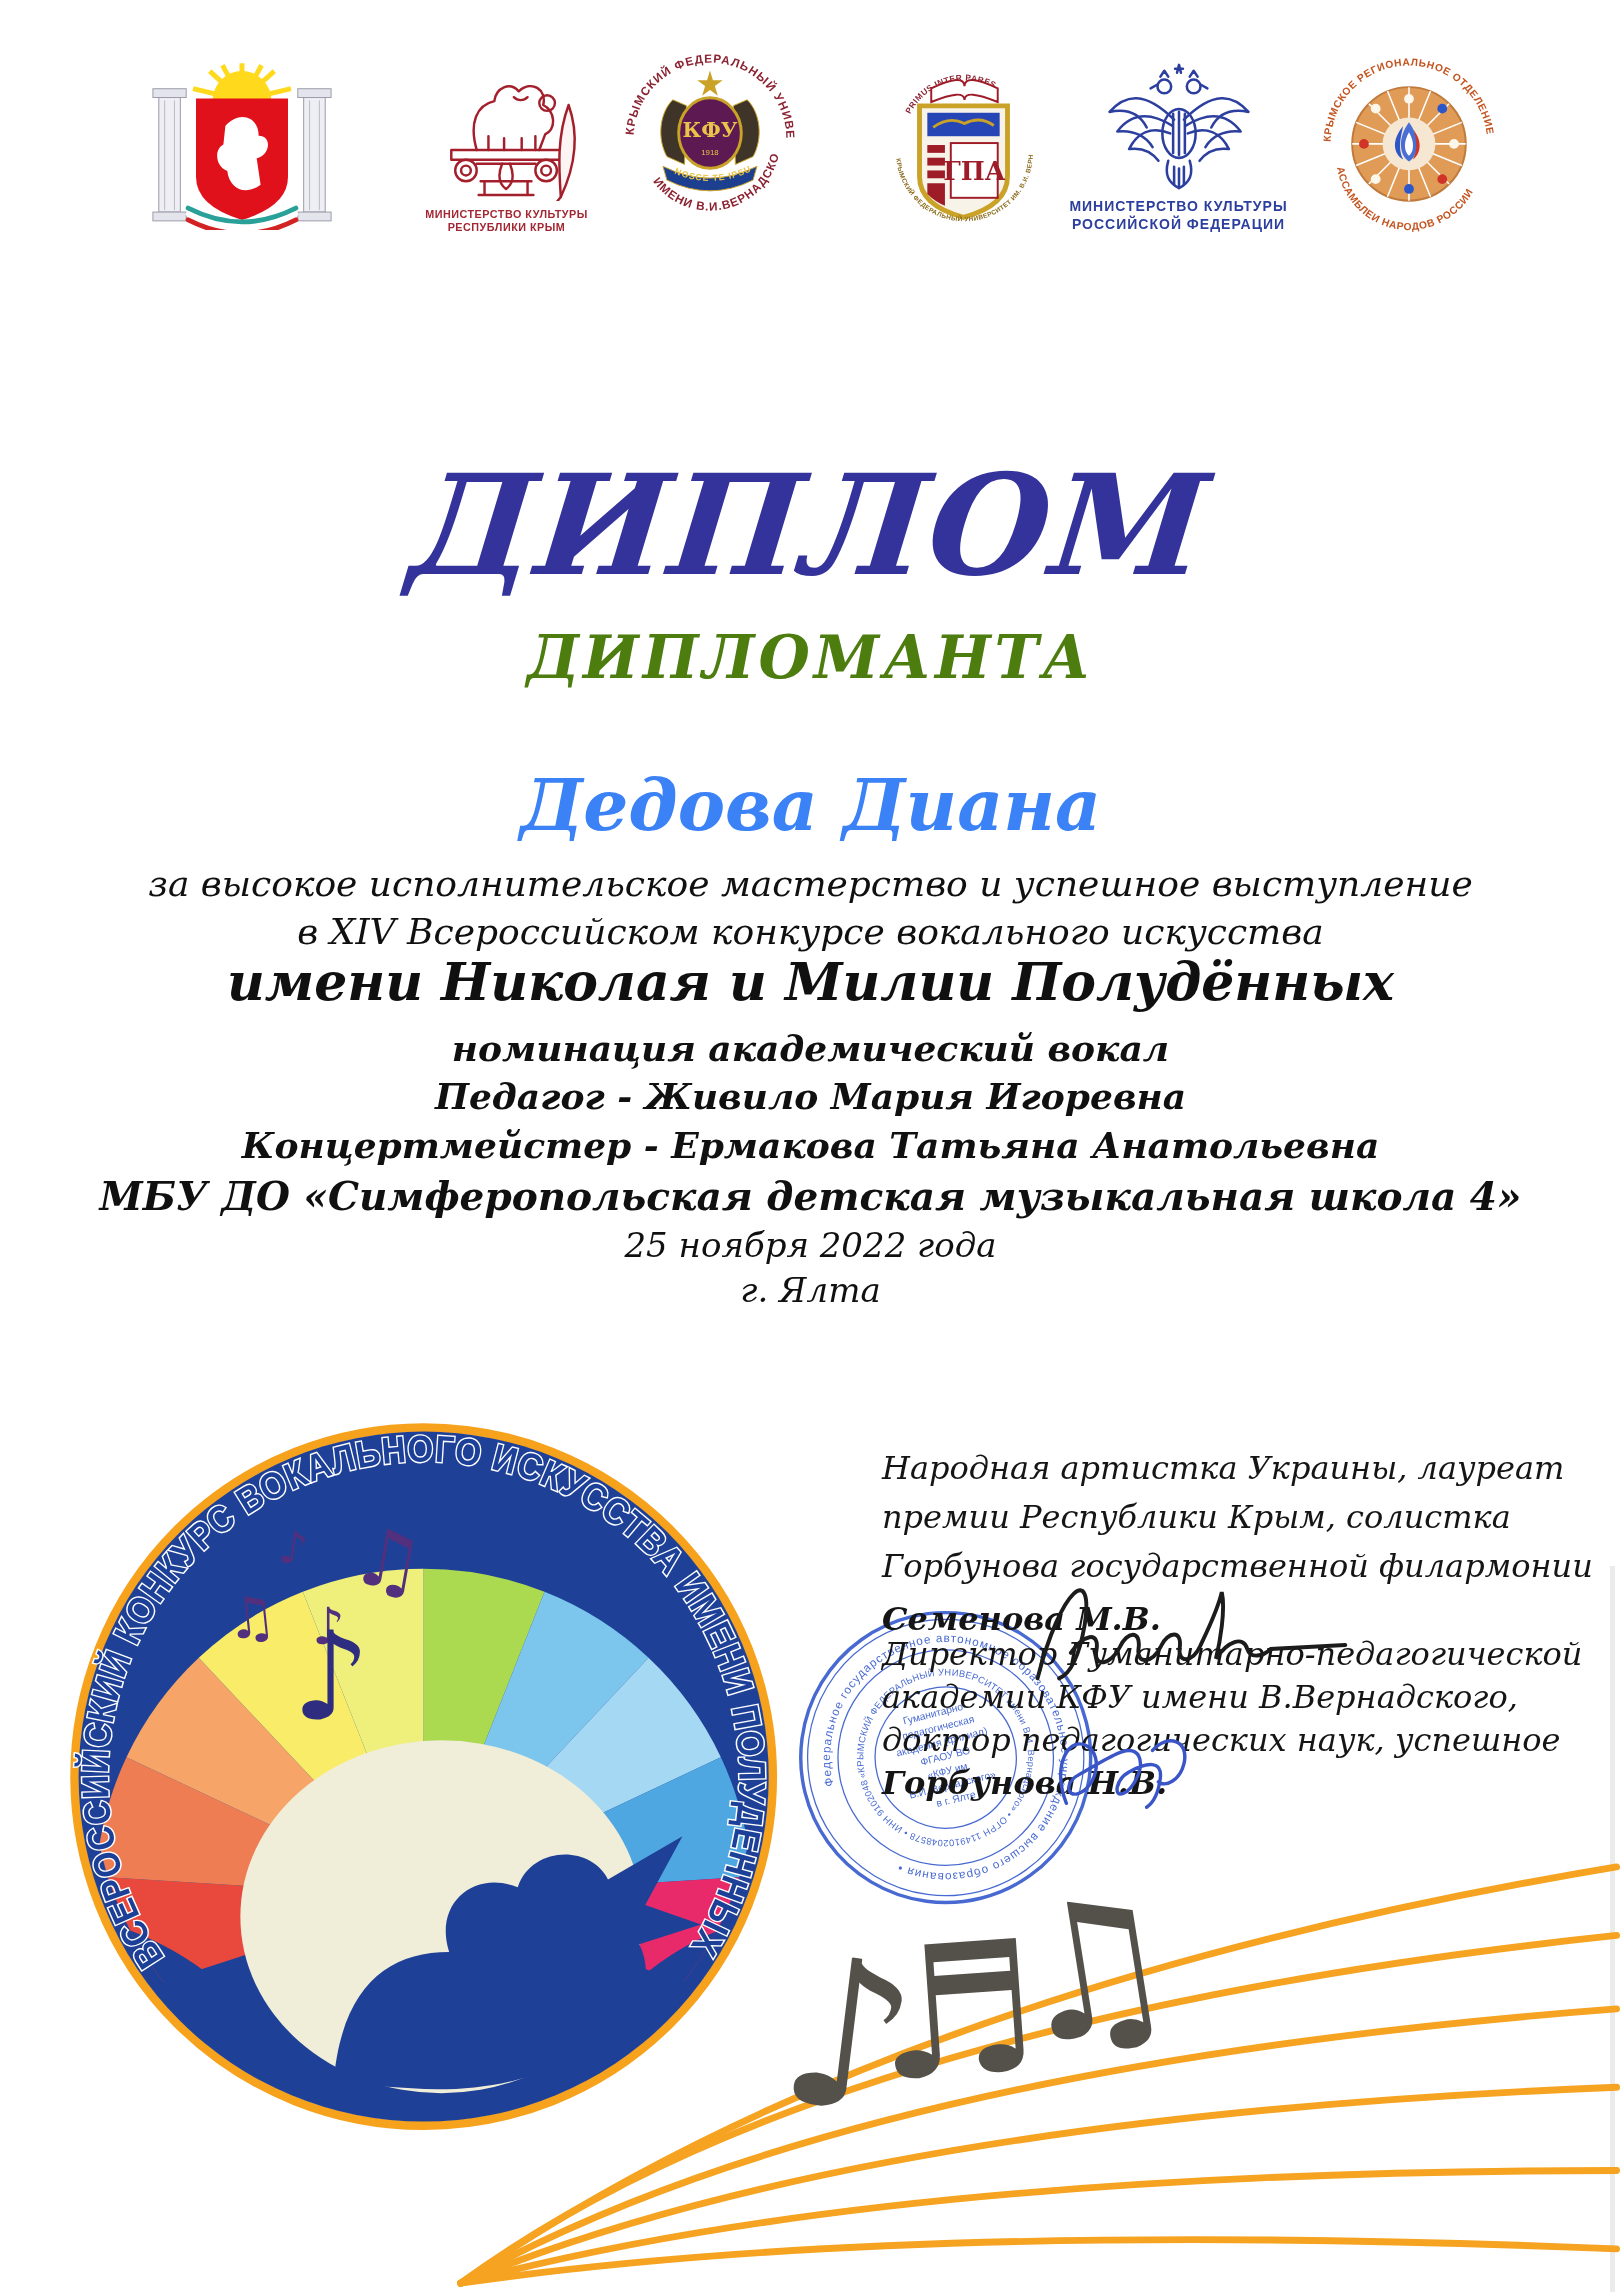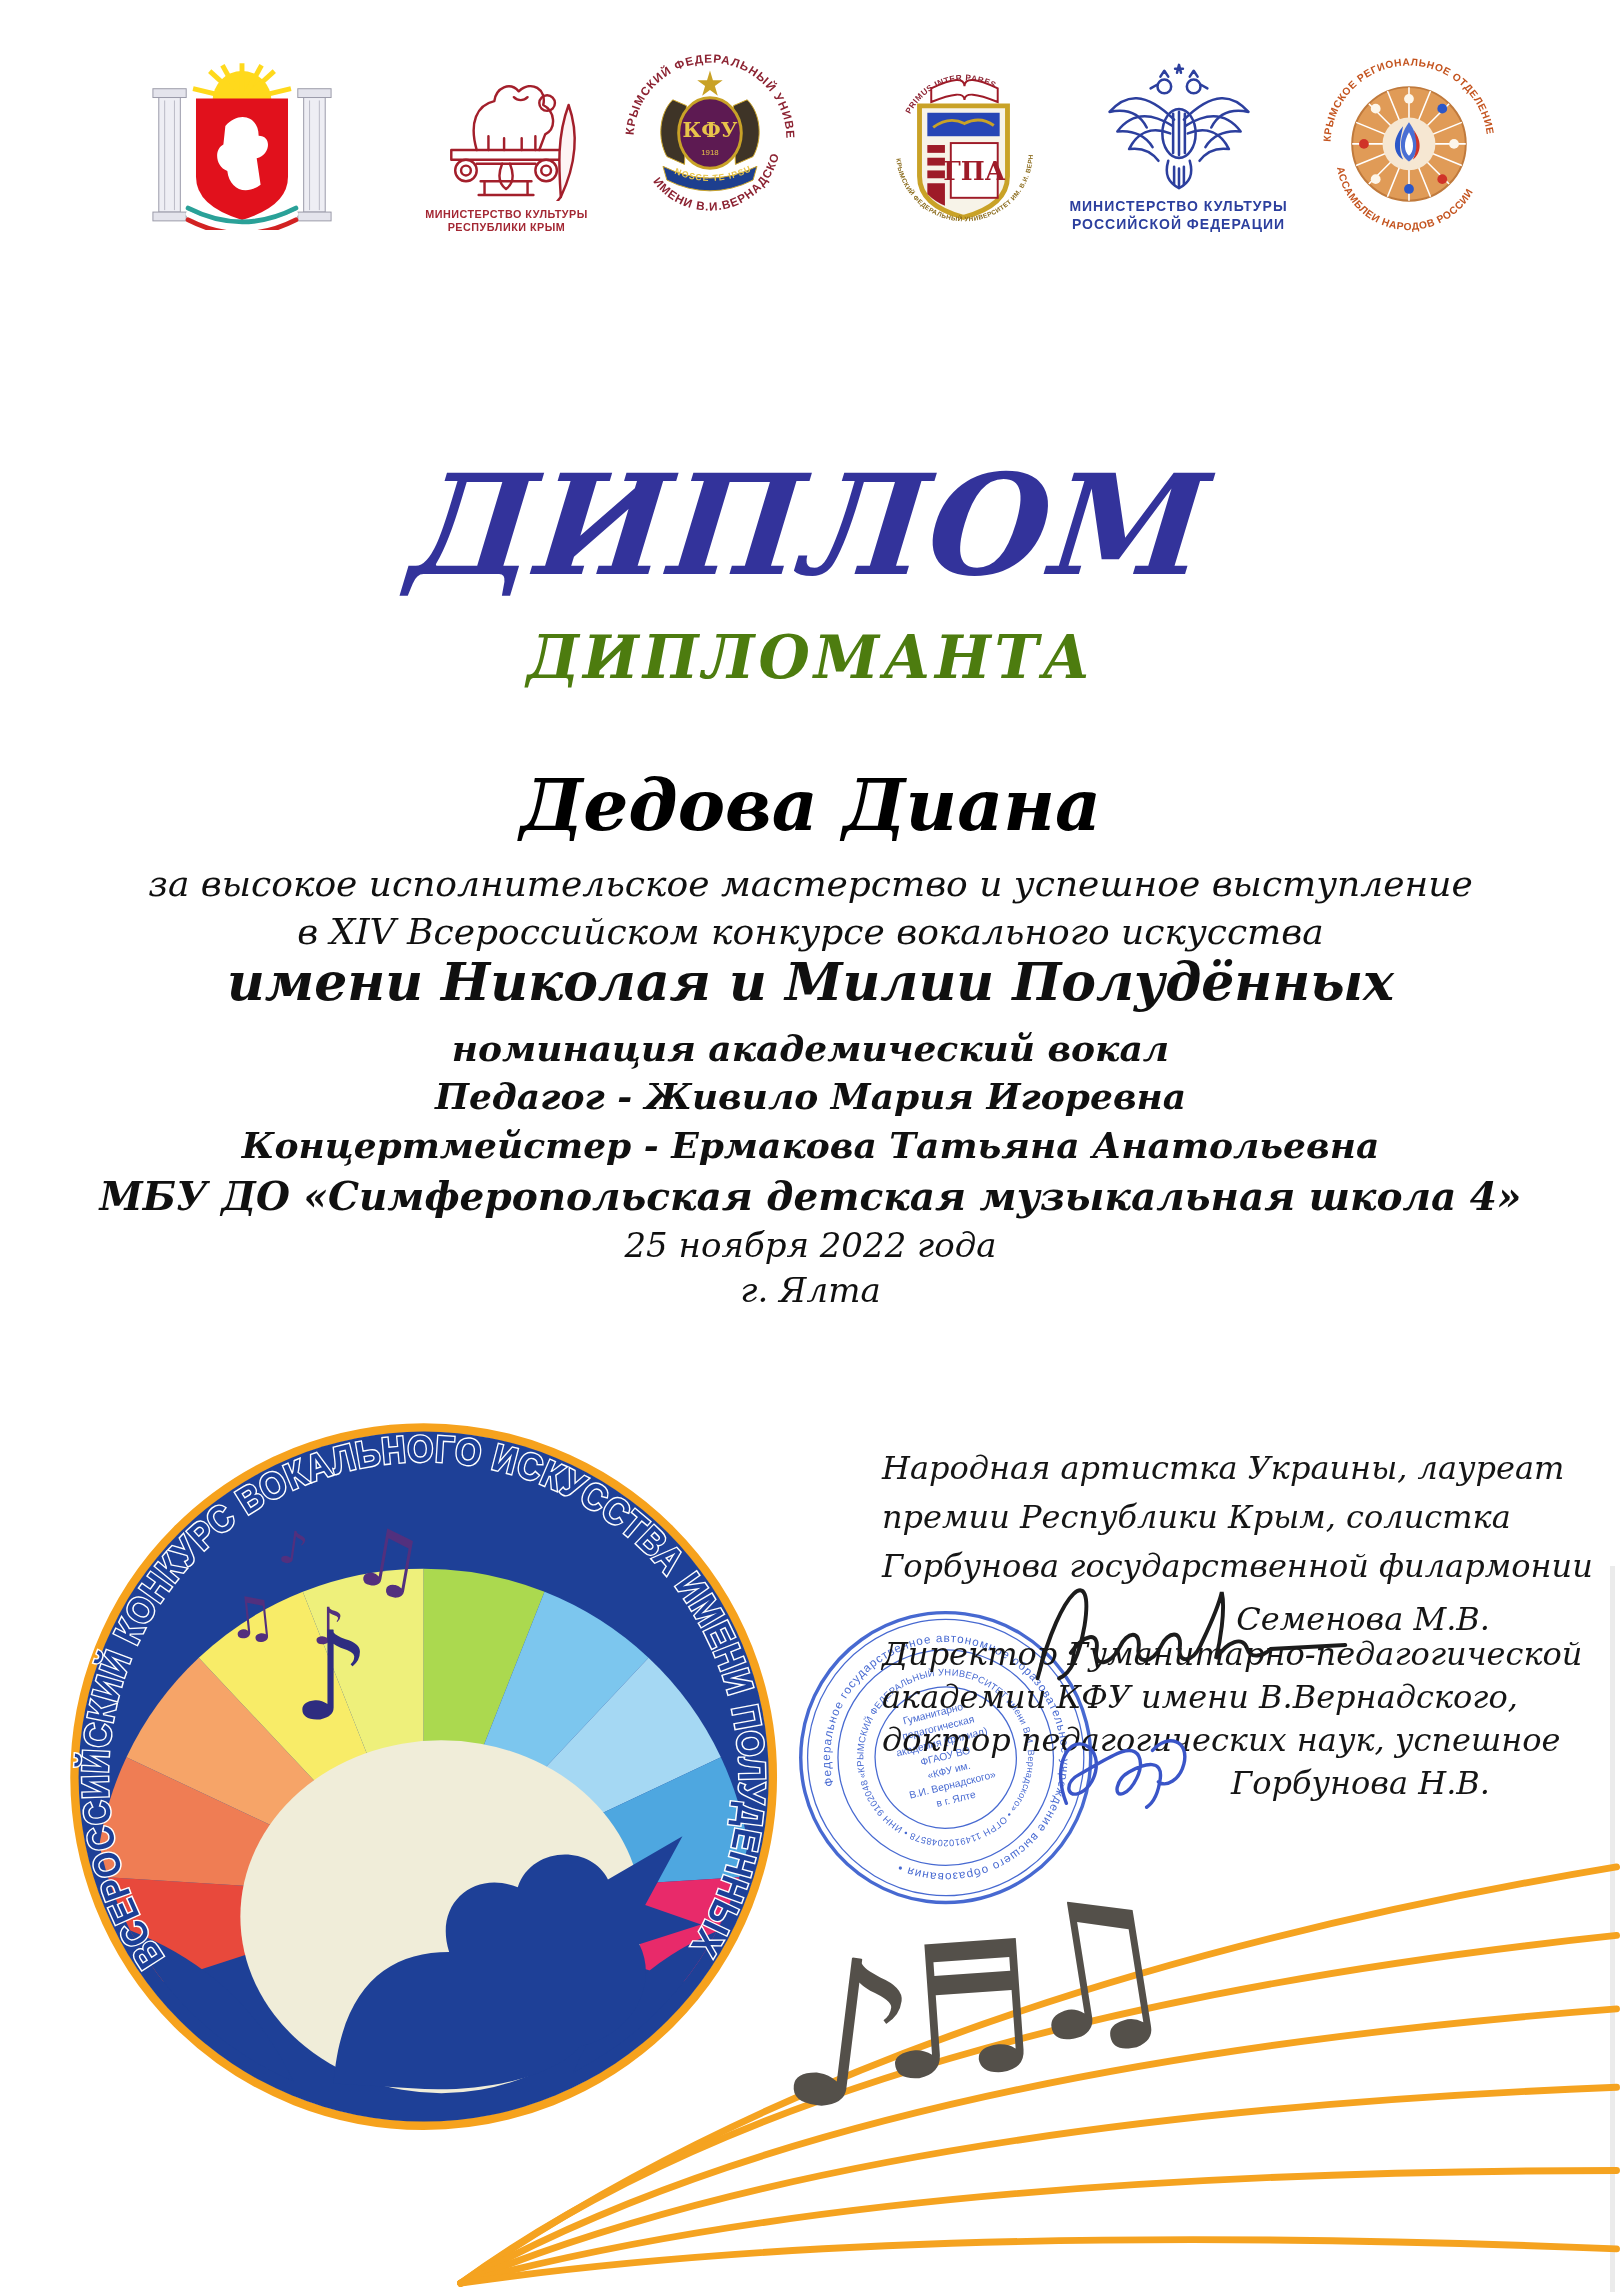--- a/index.html
+++ b/index.html
@@ -7,27 +7,27 @@
         font-family:"Liberation Serif", serif;}
   .abs{position:absolute;}
   .ctr{left:0;width:1621px;text-align:center;}
   .title{font-family:"DejaVu Serif", serif;font-style:italic;font-weight:bold;
          color:#33339b;font-size:139px;letter-spacing:2px;transform:skewX(-6deg);}
   .award1{font-family:"DejaVu Serif", serif;font-style:italic;font-weight:bold;
           color:#4d7c0f;font-size:59px;letter-spacing:3.9px;}
   .award2{font-family:"DejaVu Serif", serif;font-style:italic;font-weight:bold;
           color:#141414;font-size:40px;letter-spacing:2.9px;}
   .recipient{font-family:"DejaVu Serif", serif;font-style:italic;font-weight:600;
-             color:#000000;font-size:71px;}
+             color:#3b82f6;font-size:71px;}
   .body-line{font-family:"DejaVu Serif", serif;font-style:italic;color:#101010;font-size:36px;}
   .body-line.b{font-weight:bold;}
   .body-line.big{font-size:52px;font-weight:bold;}
   .sig-line{font-family:"DejaVu Serif", serif;font-style:italic;color:#151515;font-size:32px;
             position:absolute;left:882px;width:608px;white-space:nowrap;}
-  .sig-name{font-weight:normal;text-align:right;}
+  .sig-name{font-weight:bold;}
   .cap{position:absolute;text-align:center;font-family:"Liberation Sans", sans-serif;
        font-weight:bold;line-height:1.25;}
   .z0{z-index:0;} .z1{z-index:1;} .z2{z-index:2;} .z4{z-index:4;} .z5{z-index:5;}
   svg text{user-select:none;}
 </style>
 </head>
 <body>
 
 <div class="page">
 

